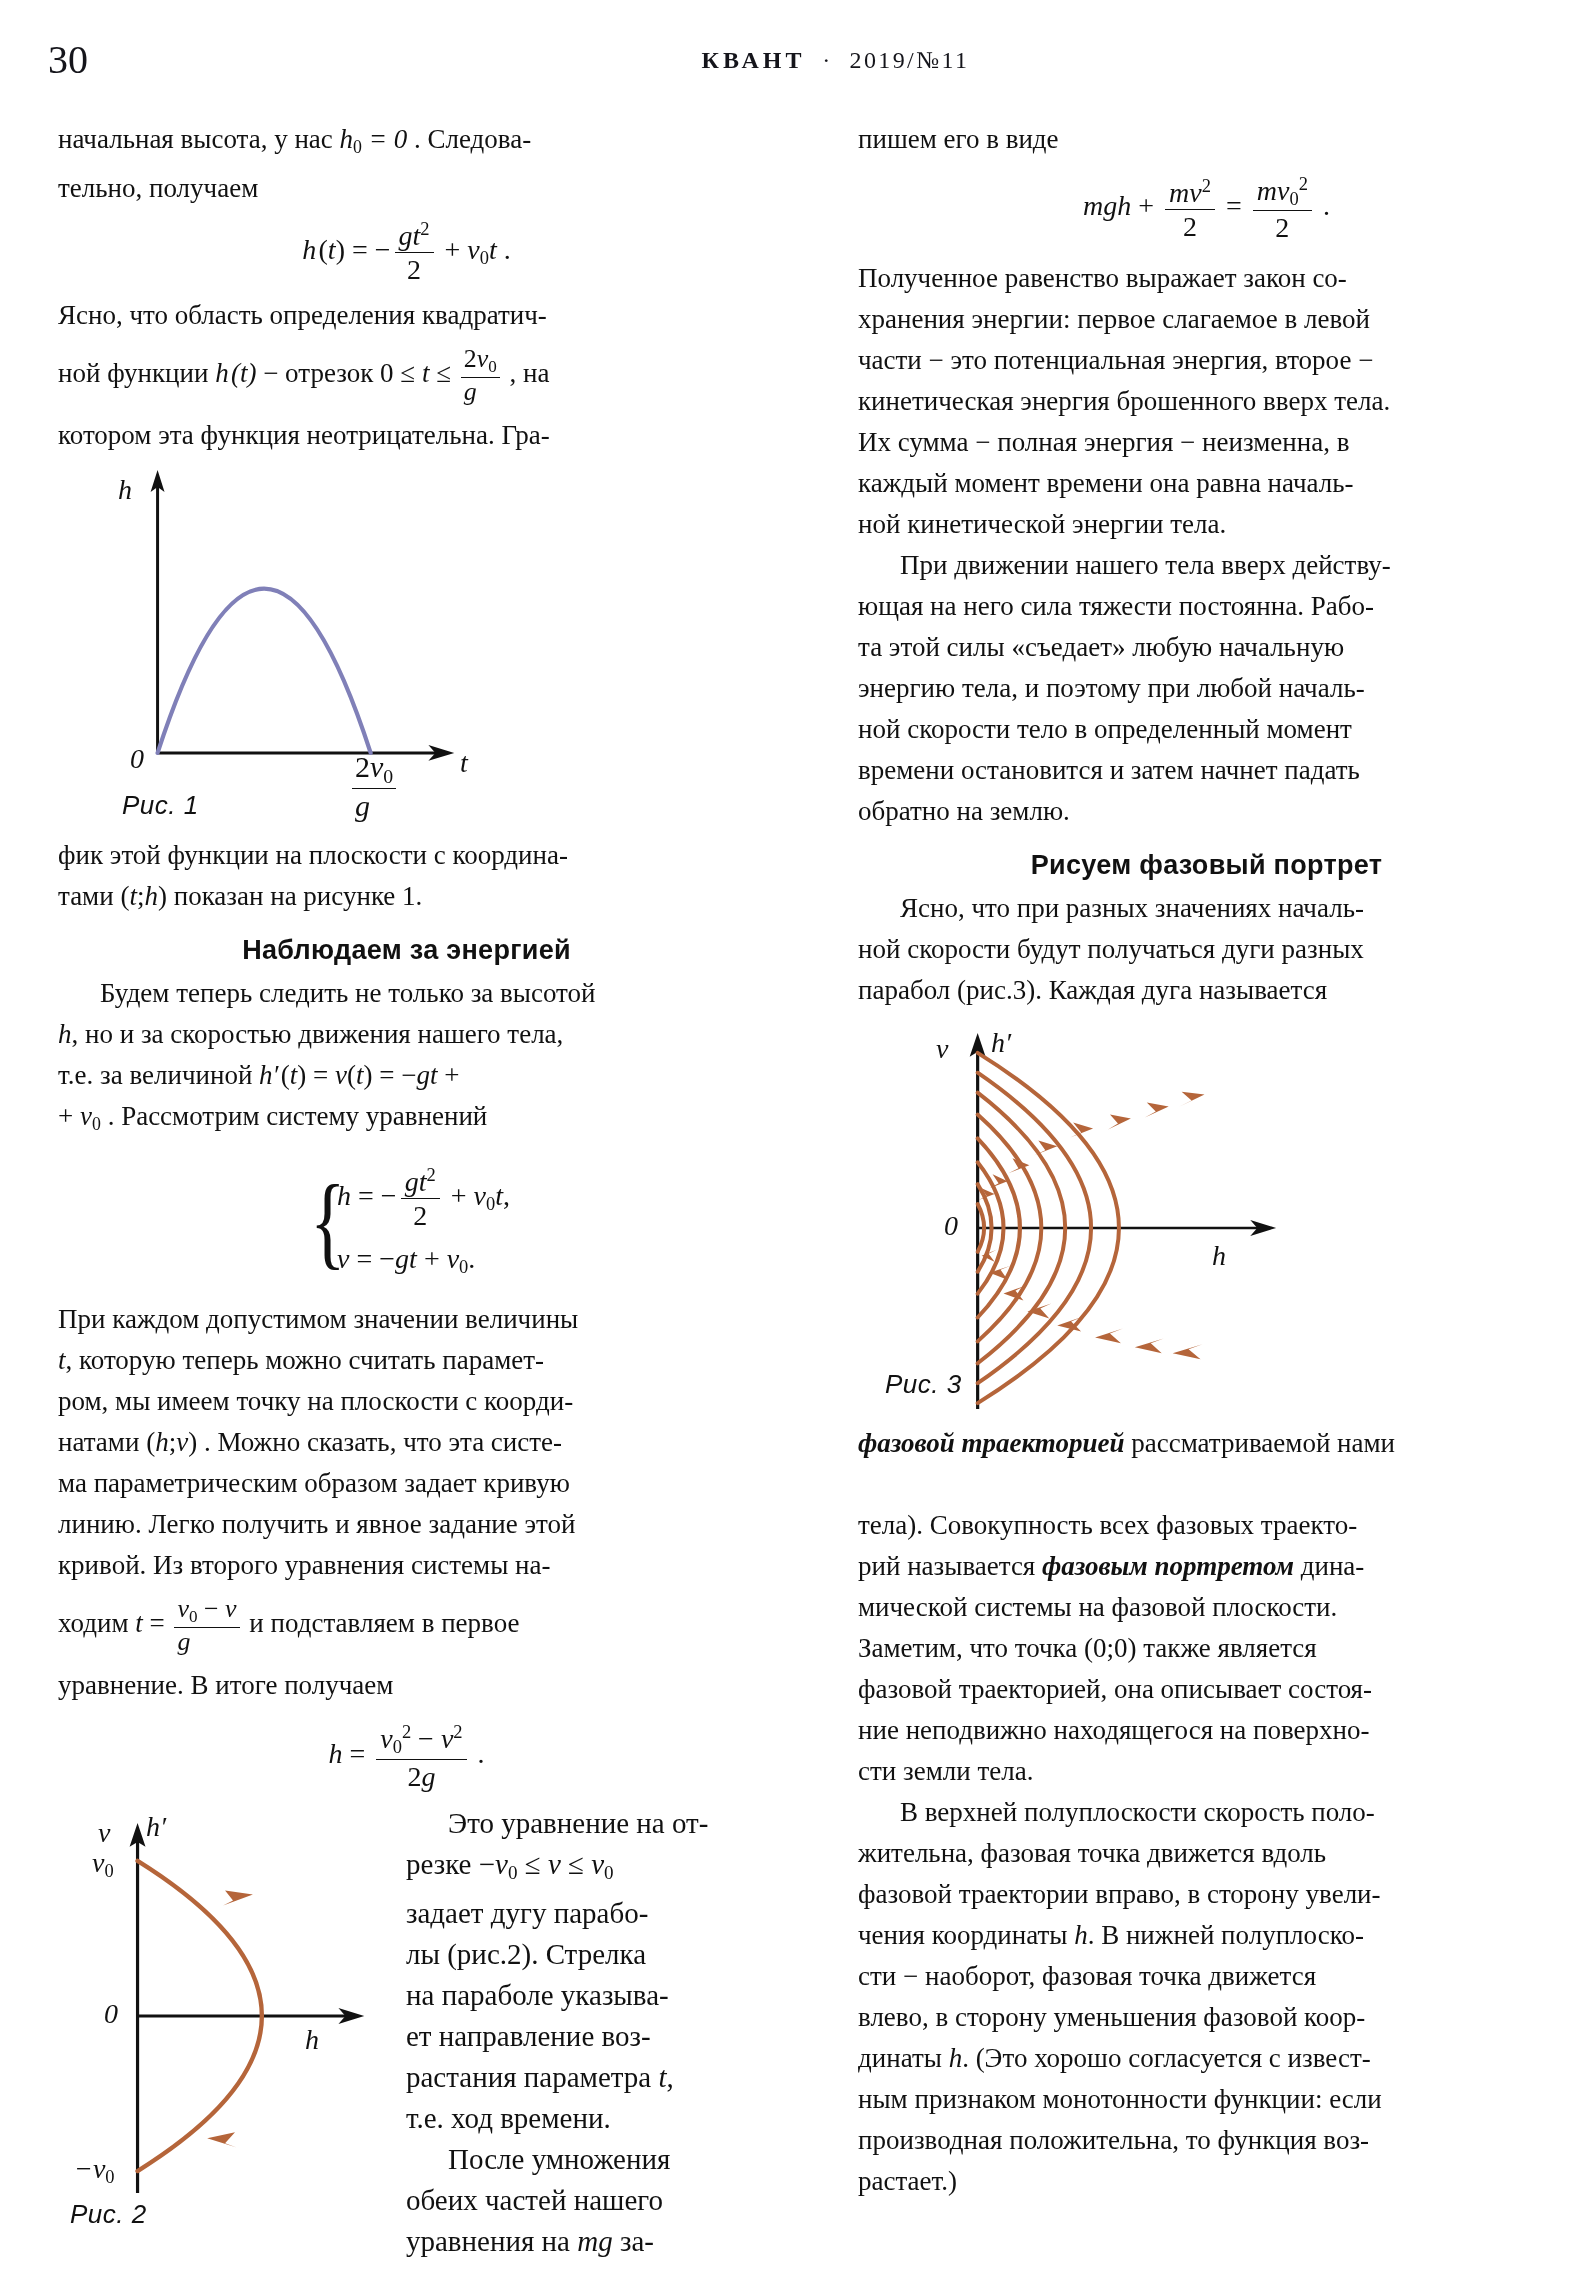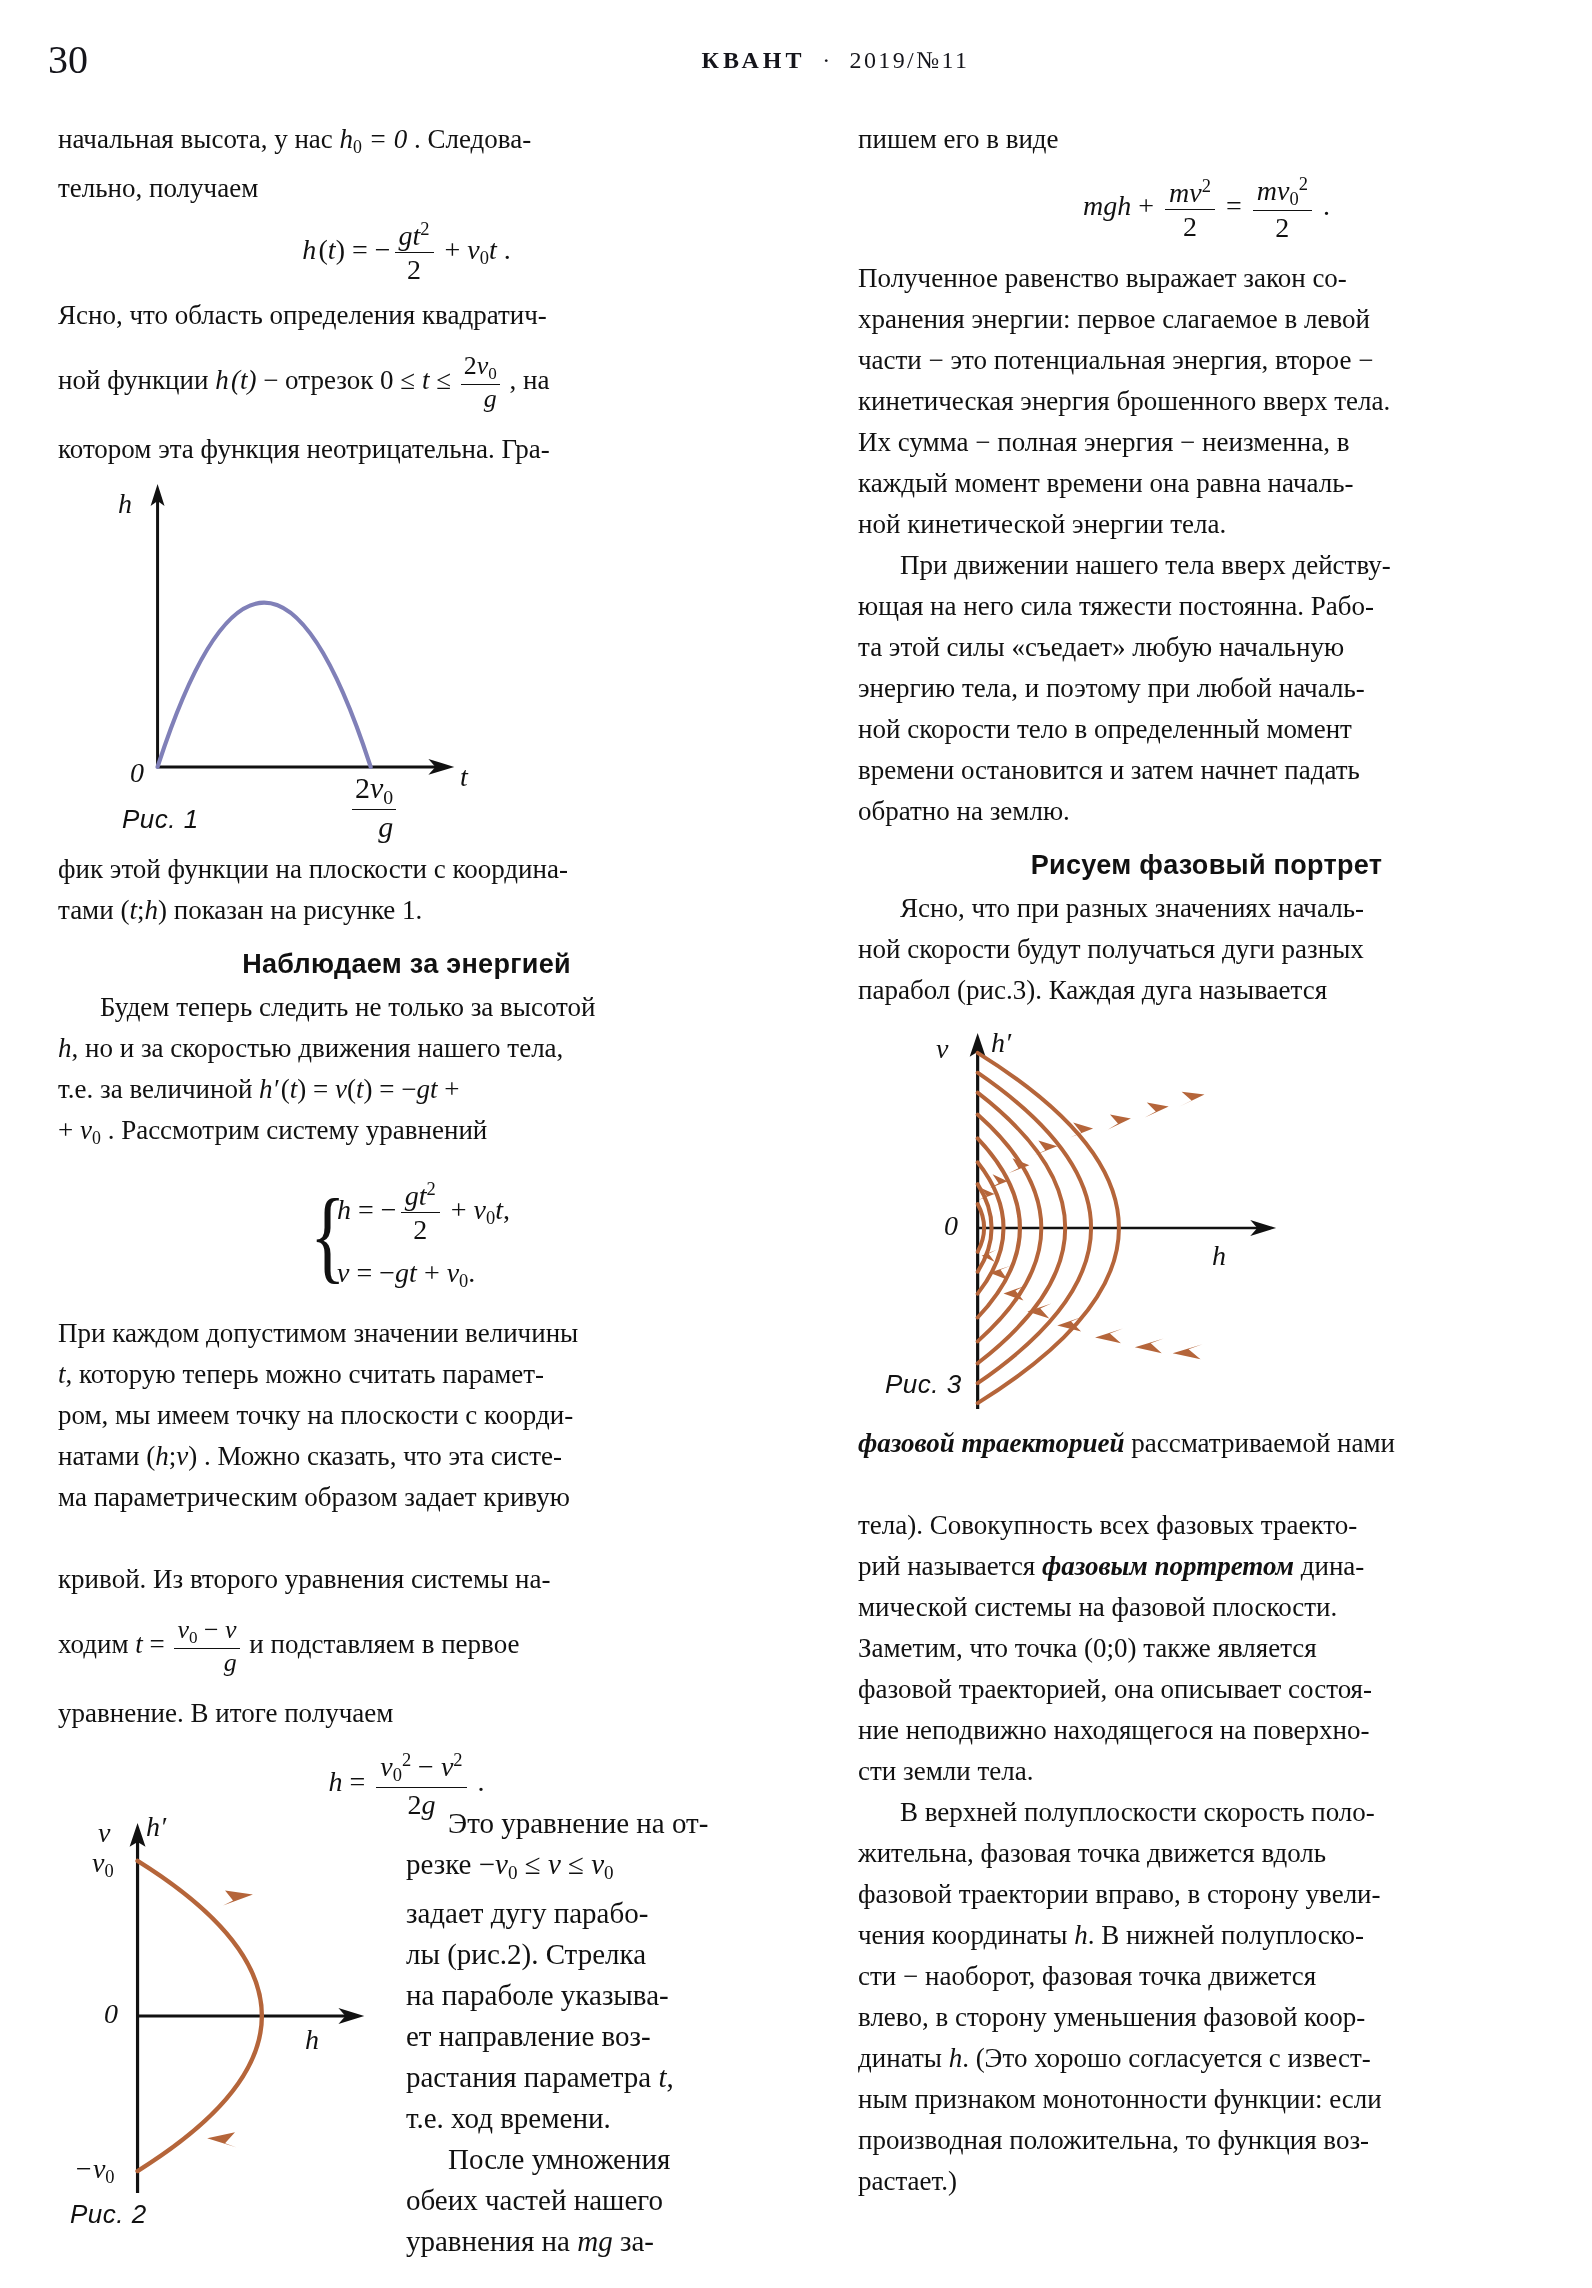--- a/index.html
+++ b/index.html
@@ -105,22 +105,22 @@
     text-align: center;
     margin: 0 4px;
     line-height: 1.12;
   }
   .frac > .num { display: block; padding: 0 4px 1px 4px; }
   .frac > .den { display: block; border-top: 1.6px solid #111; padding: 1px 4px 0 4px; }
 
   .inlinefrac {
     display: inline-block;
     vertical-align: middle;
-    text-align: right;
-    margin: 16px 3px;
+    text-align: left;
+    margin: 9px 3px;
     font-size: 0.96em;
     line-height: 1.1;
   }
   .inlinefrac > .num { display: block; padding: 0 3px; }
   .inlinefrac > .den { display: block; border-top: 1.5px solid #111; padding: 0 3px; }
 
   
   .system {
     display: inline-block;
     position: relative;
@@ -264,21 +264,21 @@
           <span class="m">v</span><span class="mr"> = −</span><span class="m">gt</span><span class="mr"> + </span><span class="m">v</span><span class="subr">0</span><span class="mr">.</span>
         </span>
       </span>
     </div>
 
     <p class="body" style="margin-top:18px;"><span>При каждом допустимом значении величины</span><br>
       <span class="m">t</span><span>, которую теперь можно считать парамет-</span><br>
       <span>ром, мы имеем точку на плоскости с коорди-</span><br>
       <span>натами </span><span class="mr">(<span class="m">h</span>;<span class="m">v</span>)</span><span> . Можно сказать, что эта систе-</span><br>
       <span>ма параметрическим образом задает кривую</span><br>
-      <br>
+      <span>линию. Легко получить и явное задание этой</span><br>
       <span>кривой. Из второго уравнения системы на-</span><br>
       <span>ходим </span><span class="mr"><span class="m">t</span> = <span class="inlinefrac"><span class="num"><span class="m">v</span><span class="subr">0</span><span class="mr"> − </span><span class="m">v</span></span><span class="den"><span class="m">g</span></span></span></span><span> и подставляем в первое</span><br>
       <span>уравнение. В итоге получаем</span></p>
 
     <div class="mathline" style="margin-top:16px;">
       <span class="m">h</span><span class="mr"> = </span><span class="frac"><span class="num"><span class="m">v</span><span class="subr">0</span><span class="sup">2</span><span class="mr"> − </span><span class="m">v</span><span class="sup">2</span></span><span class="den"><span class="mr">2</span><span class="m">g</span></span></span><span class="mr"> .</span>
     </div>
 
   </div>
 

